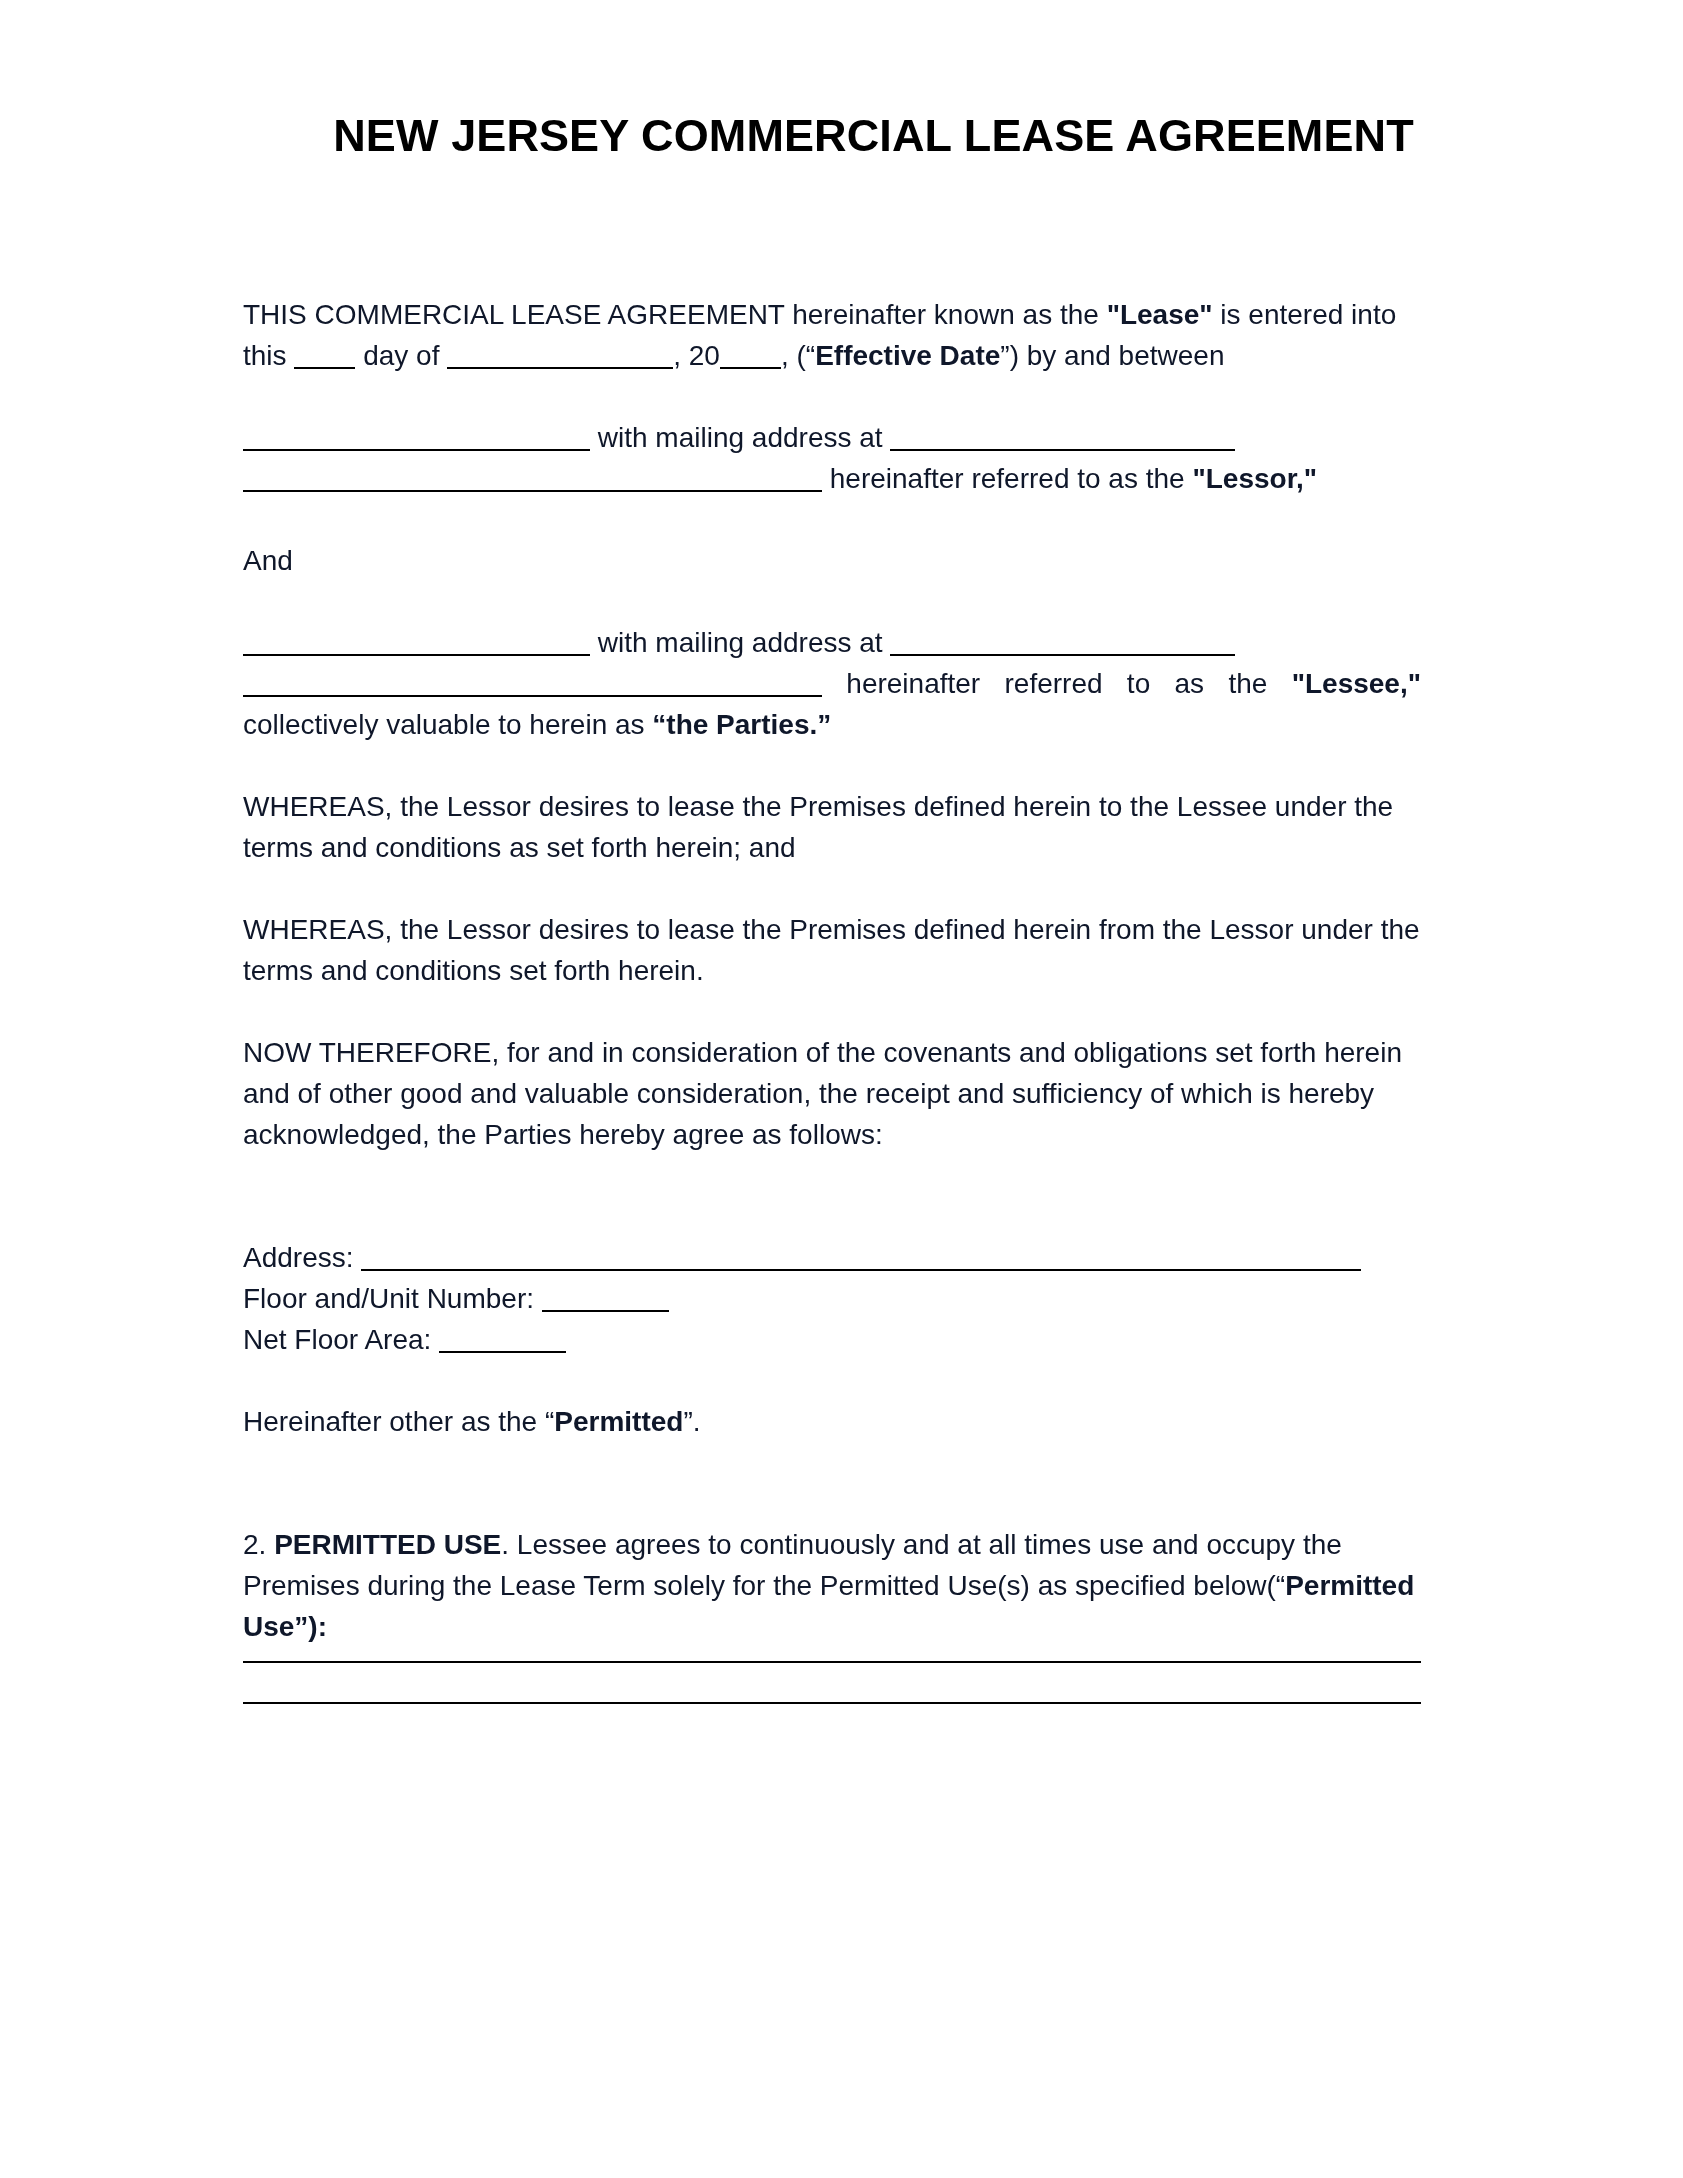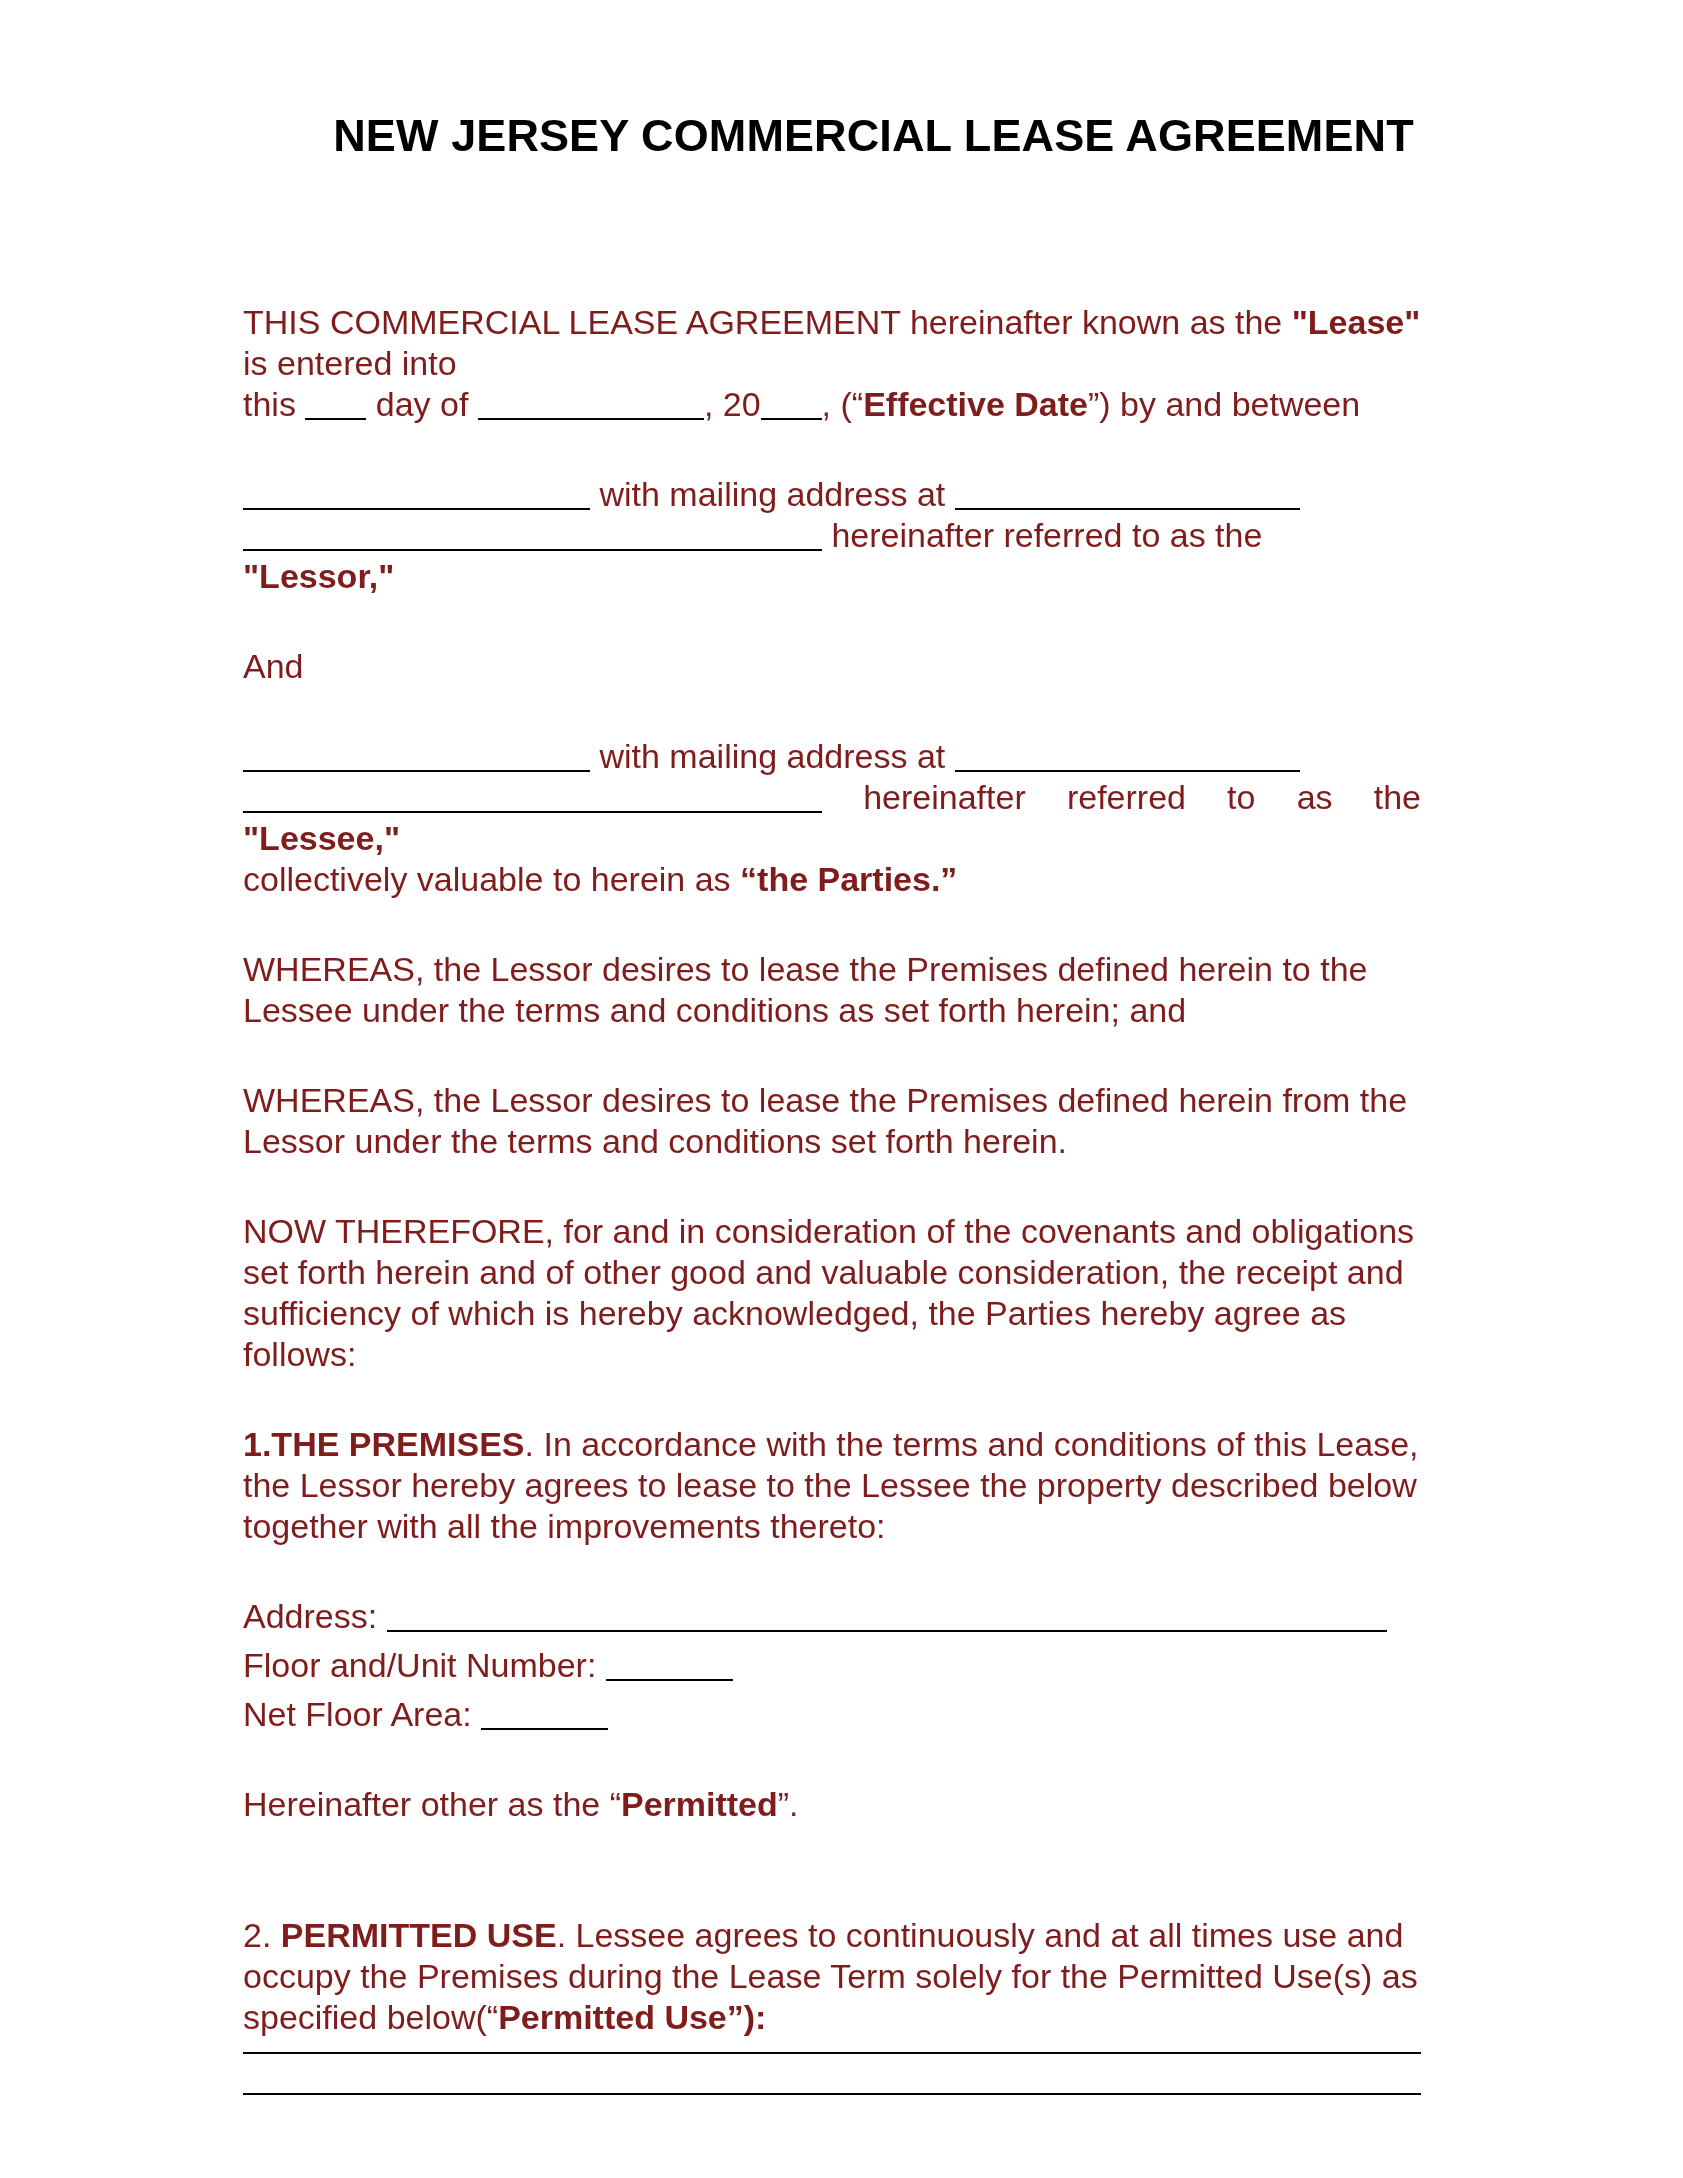--- a/index.html
+++ b/index.html
@@ -33,25 +33,25 @@
     line-height: 1.1;
     padding-left: 32px;
   }
   .body-block {
     position: absolute;
     top: 294px;
     left: 243px;
     width: 1178px;
   }
   p.para {
-    margin: 8px 0 0 0;
-    font-size: 34px;
+    margin: 0 0 0 0;
+    font-size: 28px;
     line-height: 41px;
     text-align: left;
-    color: #7f1d1d;
+    color: #0f172a;
   }
   .gap-sm { height: 41px; }
   .gap-md { height: 41px; }
   b, strong { font-weight: bold; }
 
   
   .blank {
     display: inline-block;
     border-bottom: 2.2px solid #000;
     vertical-align: -4px;
@@ -116,23 +116,20 @@
     <div class="gap-md"></div>
 
     <p class="para">WHEREAS, the Lessor desires to lease the Premises defined herein from the Lessor under the terms and conditions set forth herein.</p>
 
     <div class="gap-md"></div>
 
     <p class="para">NOW THEREFORE, for and in consideration of the covenants and obligations set forth herein and of other good and valuable consideration, the receipt and sufficiency of which is hereby acknowledged, the Parties hereby agree as follows:</p>
 
     <div class="gap-md"></div>
 
-    <p class="para">
-      <b>1.</b><b>THE PREMISES</b><span>.</span><span> In accordance with the terms and conditions of this Lease, the Lessor hereby agrees to lease to the Lessee the property described below together with all the improvements thereto:</span>
-    </p>
 
     <div class="gap-md"></div>
 
     <div class="addr-lines">
       <p class="para"><span>Address: </span><span class="blank blank-address-full"></span></p>
       <p class="para"><span>Floor and/Unit Number: </span><span class="blank blank-floor"></span></p>
       <p class="para"><span>Net Floor Area: </span><span class="blank blank-area"></span></p>
     </div>
 
     <div class="gap-md"></div>

